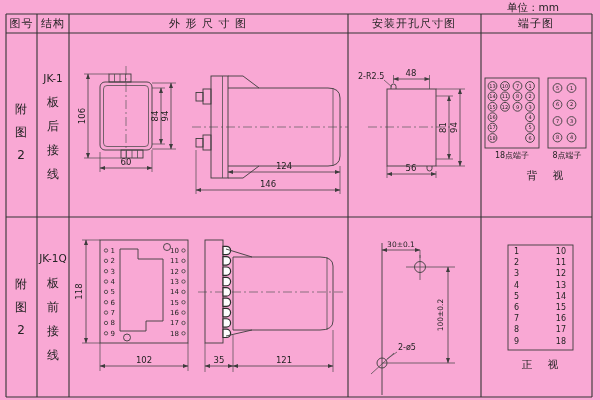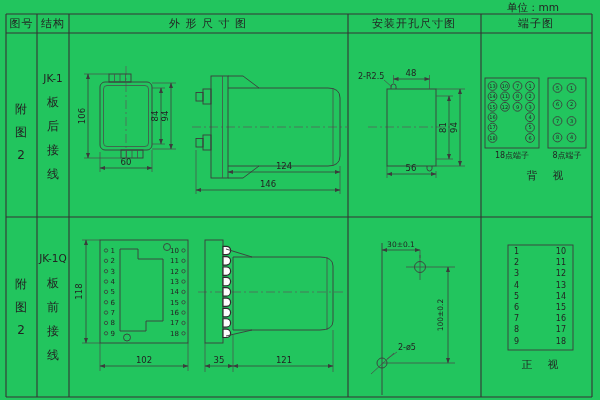--- a/index.html
+++ b/index.html
@@ -1,16 +1,16 @@
 <!DOCTYPE html>
 <html><head>
 <meta charset="utf-8">
 <style>
   html,body{margin:0;padding:0;background:#fdfdfd;}
-  #stage{position:relative;width:600px;height:400px;background:#22c55e;overflow:hidden;
+  #stage{position:relative;width:600px;height:400px;background:#f9a8d4;overflow:hidden;
          font-family:"DejaVu Sans","Liberation Sans",sans-serif;}
   svg text{font-family:"DejaVu Sans","Liberation Sans",sans-serif;fill:#232323;}
   .grid{stroke:#343434;stroke-width:1.1;fill:none;}
   .ln{stroke:#3c3c3c;stroke-width:0.9;fill:none;}
   .thin{stroke:#4a4a4a;stroke-width:0.75;fill:none;}
   .cl{stroke:#5a5a5a;stroke-width:0.7;fill:none;stroke-dasharray:9 3 2 3;}
   .dim{stroke:#3c3c3c;stroke-width:0.75;fill:none;}
   .ext{stroke:#4a4a4a;stroke-width:0.7;fill:none;}
   .tc{stroke:#3c3c3c;stroke-width:0.9;fill:none;}
   .dotc{stroke:#3c3c3c;stroke-width:0.8;fill:none;}

